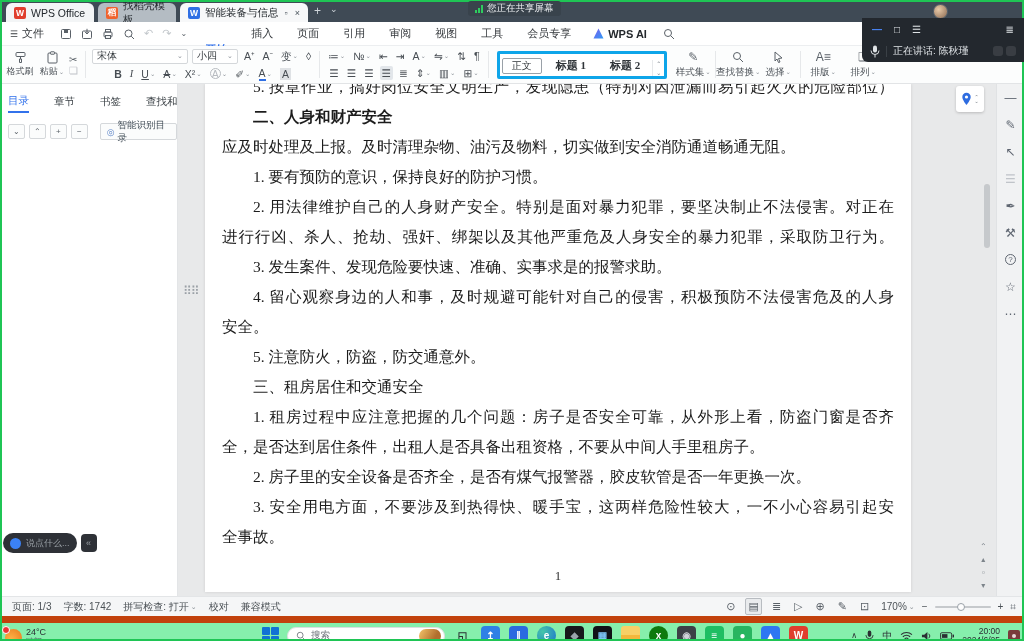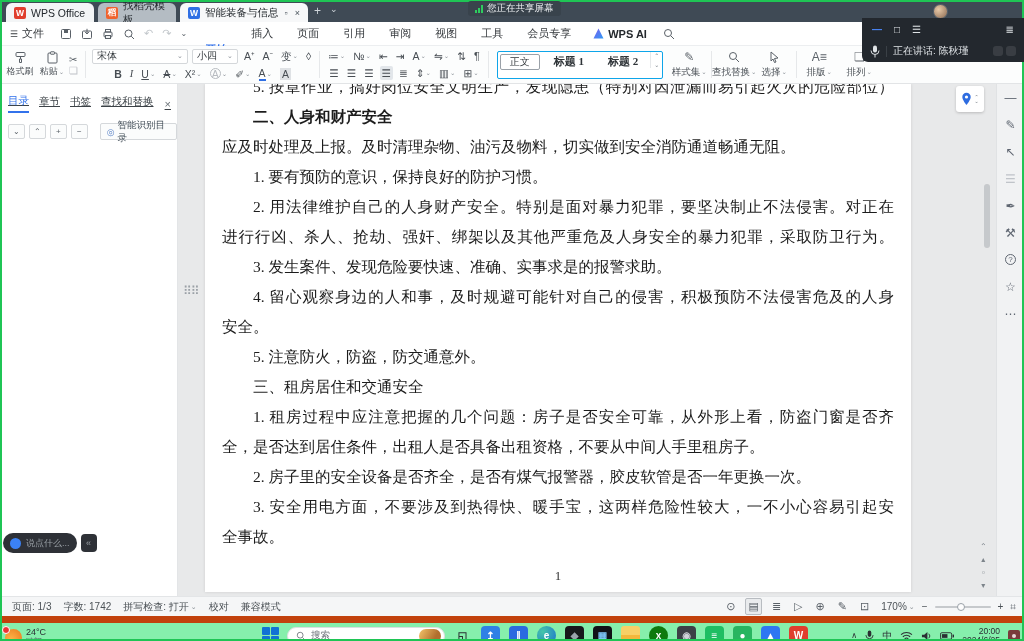--- a/index.html
+++ b/index.html
@@ -67,33 +67,33 @@
   .rbtn.on { background:#e2e6ea; }
   .g-bold { font-weight:bold; }
   .g-italic { font-style:italic; font-family:"Liberation Serif", serif; }
   .g-underline { text-decoration:underline; }
   .g-strike { text-decoration:line-through; }
   .g-fontcolor { border-bottom:2px solid #2f6fe4; line-height:10px; }
   .g-shade { background:#dfe2e5; padding:0 2px; }
   .g-circle { border:1px solid currentColor; border-radius:50%; width:11px; height:11px; display:inline-flex;
               align-items:center; justify-content:center; font-size:8px; line-height:1; }
   .g-gray { color:#b8bcc1; }
-  .styles-box { border:1px solid #0ea5e9; border-radius:2px; background:#fff; height:28px; display:flex; align-items:flex-start; margin:0 2px; }
+  .styles-box { border:3px solid #0ea5e9; border-radius:2px; background:#fff; height:28px; display:flex; align-items:flex-end; margin:0 2px; }
   .style-cell { display:flex; align-items:center; padding:0 12px; font-size:11px; color:#2f3438; font-family:"Liberation Serif", serif; }
   .style-cell.active { border:1px solid #9aa1a8; border-radius:2px; margin:2px; padding:0 9px; font-size:10px; }
   .style-cell b { font-weight:bold; }
   .style-scroll { display:flex; flex-direction:column; justify-content:center; font-size:6px; color:#7d848b; padding:0 3px; gap:2px; border-left:1px solid #e6e8ea; }
   .tallbtn { width:40px; display:flex; flex-direction:column; align-items:center; justify-content:center; gap:2px; font-size:9.5px; color:#4b5157; }
   .tallbtn .ic { font-size:12px; height:13px; line-height:13px; color:#5a6168; }
   .tallbtn .lbl { display:flex; align-items:center; gap:1px; white-space:nowrap; }
   .tallbtn .crt { font-size:6.5px; color:#8a9097; }
 
   
   .navpanel { position:absolute; left:0; top:84px; width:178px; height:512px; background:#fff; border-right:1px solid #e3e5e7; }
-  .nav-tabs { display:flex; align-items:center; gap:0; padding:10px 6px 0 8px; font-size:10.5px; color:#3c4247;text-decoration:underline; }
+  .nav-tabs { display:flex; align-items:center; gap:15px; padding:10px 6px 0 8px; font-size:10.5px; color:#3c4247; }
   .nav-tab { margin-right:10px; padding-bottom:3px; white-space:nowrap; }
   .nav-tab.active { color:#3272eb; border-bottom:2px solid #3272eb; }
   .nav-close { margin-left:auto; color:#6b7publicity278; color:#6b7278; font-size:11px; }
   .nav-btns { display:flex; align-items:center; gap:4px; padding:10px 0 0 8px; }
   .nbtn { width:18px; height:15px; border:1px solid #d5d8db; border-radius:2px; background:#fbfcfc;
           display:flex; align-items:center; justify-content:center; font-size:8px; color:#5a6168; }
   .smart-toc { margin-left:8px; height:17px; border:1px solid #d5d8db; border-radius:2px; background:#fbfcfc;
                display:flex; align-items:center; gap:3px; padding:0 6px; font-size:9.5px; color:#45505a; }
   .smart-toc .ic { color:#5f86c8; font-size:9px; }
 

